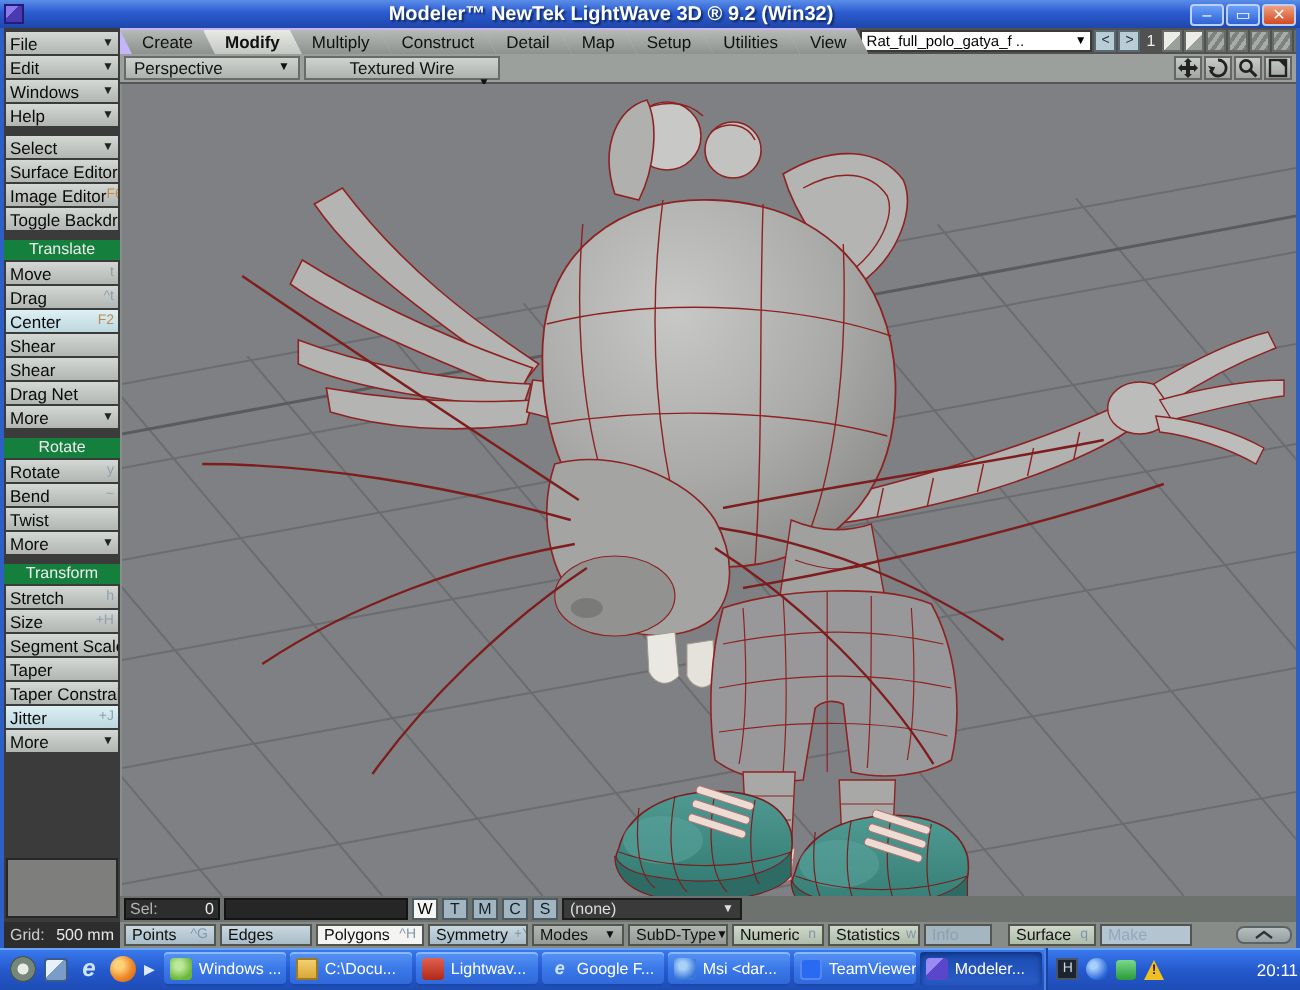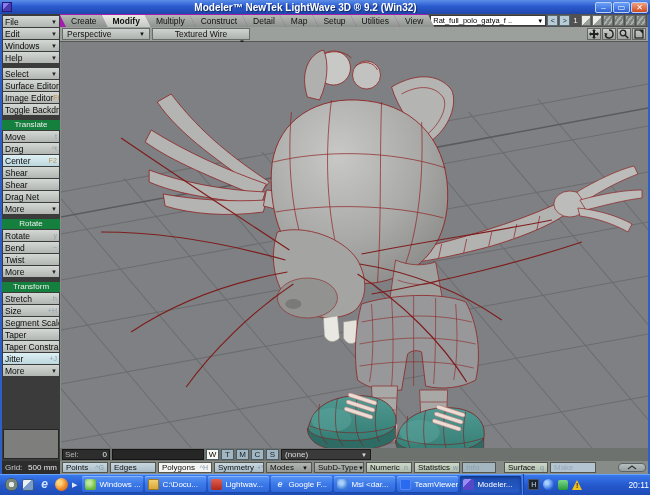--- a/index.html
+++ b/index.html
@@ -30,21 +30,21 @@
   .sb-btn .hint{margin-left:auto;font-size:7px;}
   .hint-warm{color:#c08a4a;} .hint-cool{color:#8fa0ae;}
   .sb-head{height:10px;margin-bottom:1px;background:#15803d;color:#ececec;text-align:center;
     font-size:8px;line-height:10px;}
   .sb-gap{height:4px;flex:none;}
   .sb-preview{margin:auto 1px 2px 1px;height:30px;background:#7e7e7c;border:1px solid #262626;}
   .grid-box{position:absolute;top:461px;left:2px;width:58px;height:13px;background:#2d2d2d;
     color:#cccccc;font-size:8px;display:flex;align-items:center;padding:0 3px;}
   .grid-box .val{margin-left:auto;color:#e6e6e6;}
   
-  .tab-row{position:absolute;top:14px;left:60px;right:2px;height:13px;background:#a21caf;
+  .tab-row{position:absolute;top:14px;left:60px;right:2px;height:13px;background:#c4b5fd;
     display:flex;align-items:flex-end;}
   .tab{height:12px;line-height:12px;padding:0 11px;margin-right:-6px;font-size:8.5px;color:#101010;
     background:linear-gradient(#b6bab6,#8e928e);clip-path:polygon(0 0,calc(100% - 6px) 0,100% 100%,6px 100%);}
   .tab.active{background:linear-gradient(#e8eae4,#c4c8c2);z-index:2;font-weight:bold;}
   .obj-cluster{margin-left:auto;display:flex;align-items:center;background:#515151;height:13px;
     padding:0 2px;gap:1px;}
   .obj-select{width:116px;height:11px;background:#fff;border:1px solid #3a3a3a;color:#000;font-size:7.5px;
     display:flex;align-items:center;padding:0 2px;white-space:nowrap;overflow:hidden;}
   .obj-select .arrow{margin-left:auto;font-size:6px;}
   .mini-btn{width:11px;height:11px;background:#b9cdd6;border:1px solid #5a6a72;font-size:7px;

